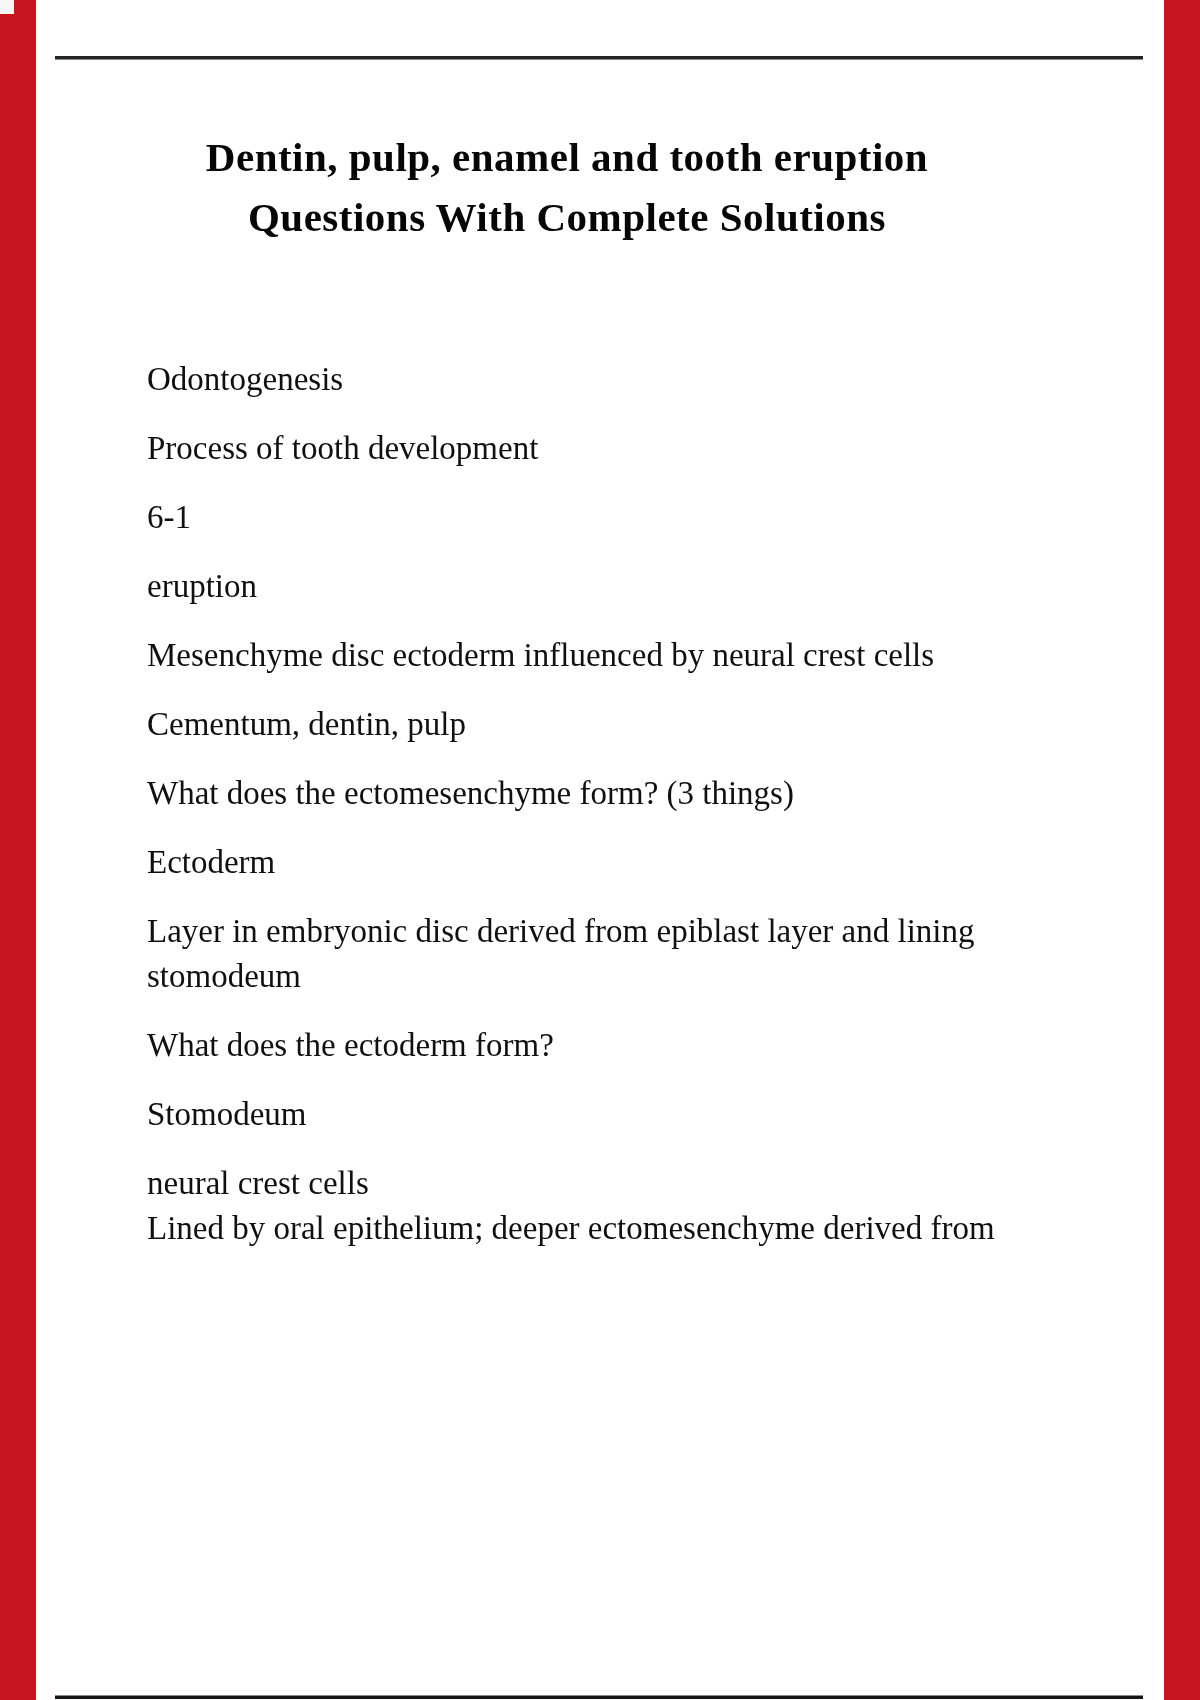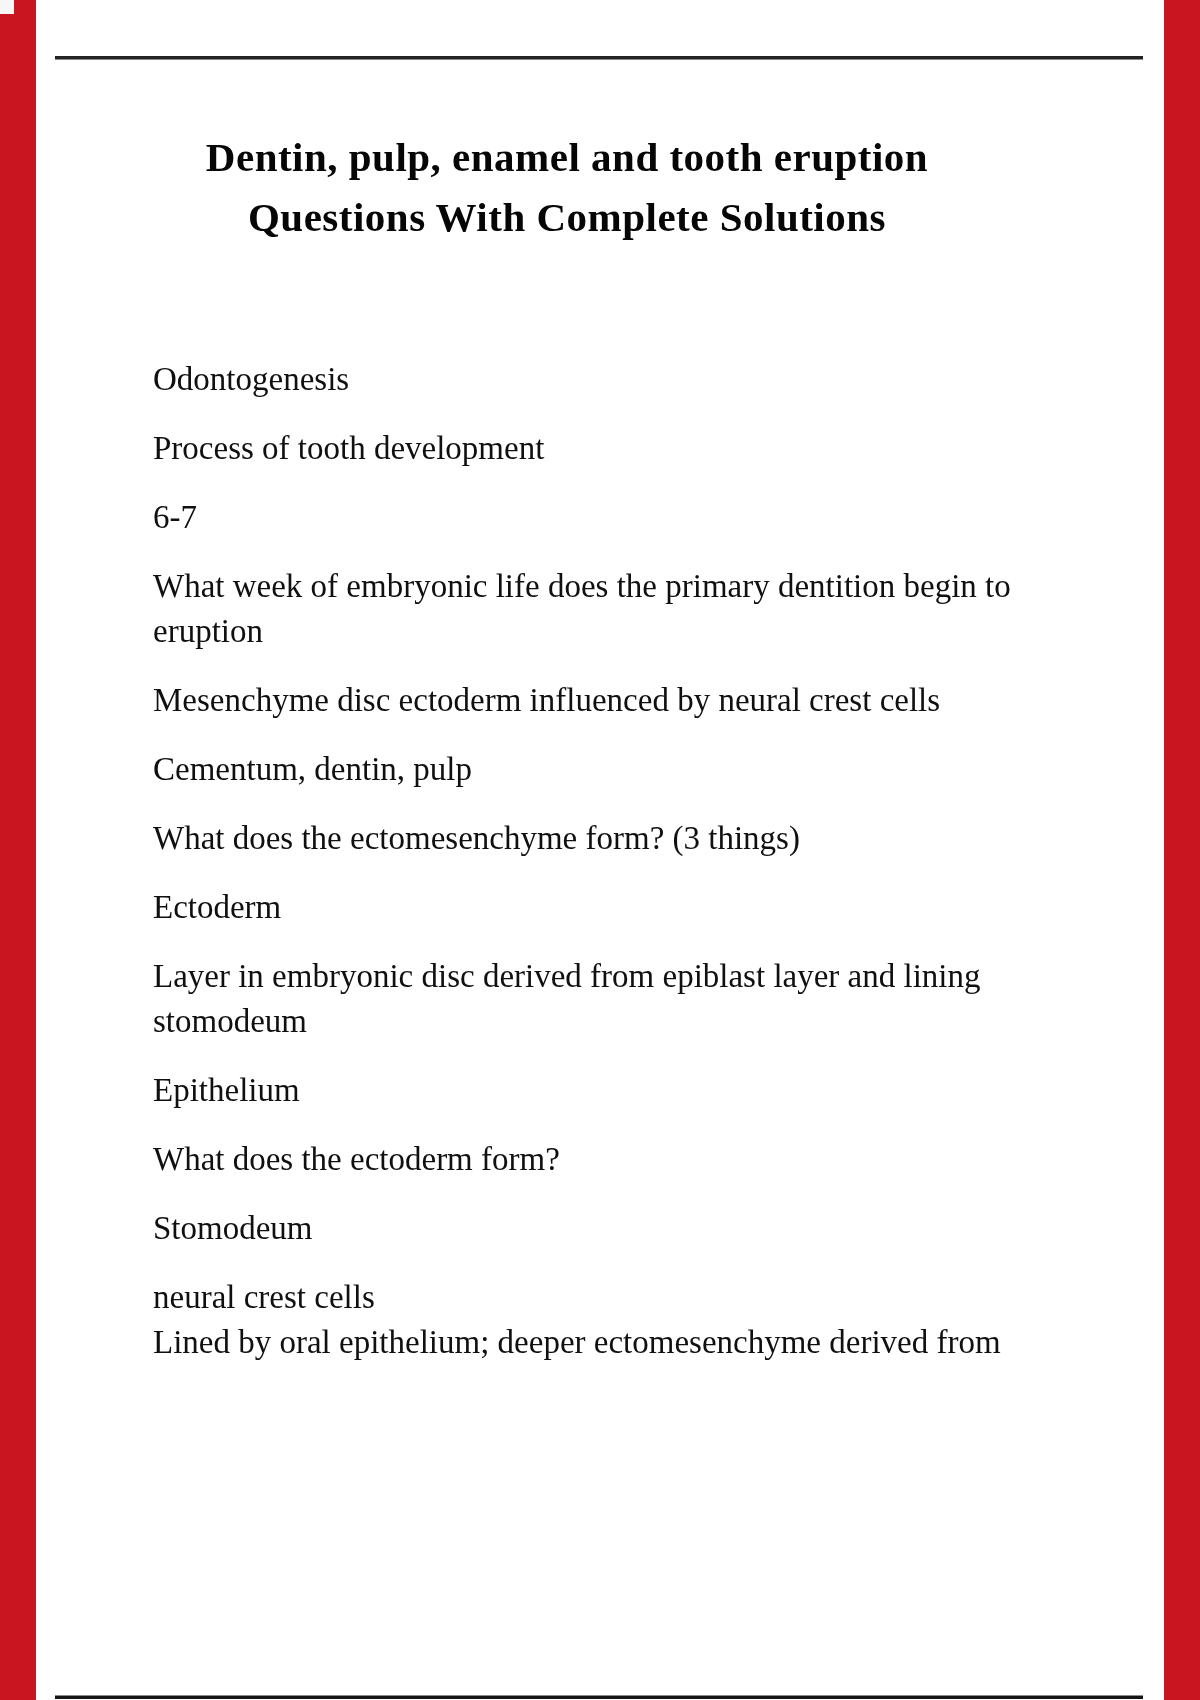--- a/index.html
+++ b/index.html
@@ -61,21 +61,21 @@
   .doc-body {
     position: absolute;
     left: 143px;
     top: 357px;
     width: 1010px;
     font-size: 33px;
     line-height: 45px;
     color: #101010;
   }
   .doc-paragraph {
-    margin: 0 0 24px 10px;
+    margin: 0 0 24px 4px;
   }
   .doc-paragraph .para-line {
     white-space: nowrap;
   }
 </style>
 </head>
 <body>
 
 <div id="page-root">
 
@@ -91,46 +91,42 @@
   </div>
 
   <div class="doc-body" id="doc-body">
       <div class="doc-paragraph">
         <div class="para-line">Odontogenesis</div>
       </div>
       <div class="doc-paragraph">
         <div class="para-line">Process of tooth development</div>
       </div>
       <div class="doc-paragraph">
-        <div class="para-line">6-7</div>
+        <div class="para-line">6-1</div>
       </div>
       <div class="doc-paragraph">
-        <div class="para-line">What week of embryonic life does the primary dentition begin to</div>
         <div class="para-line">eruption</div>
       </div>
       <div class="doc-paragraph">
         <div class="para-line">Mesenchyme disc ectoderm influenced by neural crest cells</div>
       </div>
       <div class="doc-paragraph">
         <div class="para-line">Cementum, dentin, pulp</div>
       </div>
       <div class="doc-paragraph">
         <div class="para-line">What does the ectomesenchyme form? (3 things)</div>
       </div>
       <div class="doc-paragraph">
         <div class="para-line">Ectoderm</div>
       </div>
       <div class="doc-paragraph">
         <div class="para-line">Layer in embryonic disc derived from epiblast layer and lining</div>
         <div class="para-line">stomodeum</div>
       </div>
       <div class="doc-paragraph">
-        <div class="para-line">Epithelium</div>
-      </div>
-      <div class="doc-paragraph">
         <div class="para-line">What does the ectoderm form?</div>
       </div>
       <div class="doc-paragraph">
         <div class="para-line">Stomodeum</div>
       </div>
       <div class="doc-paragraph">
         <div class="para-line">neural crest cells</div>
         <div class="para-line">Lined by oral epithelium; deeper ectomesenchyme derived from</div>
       </div>
     </div>

